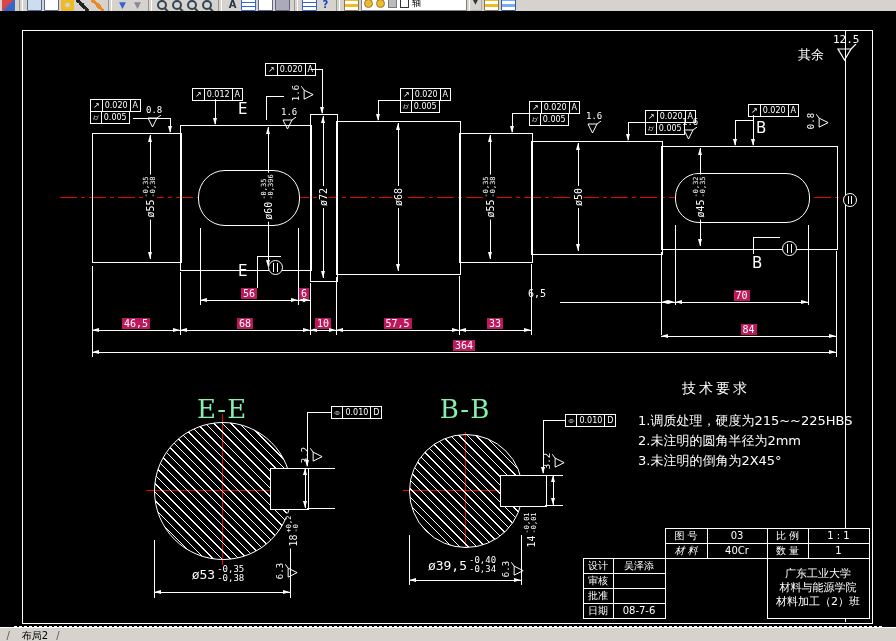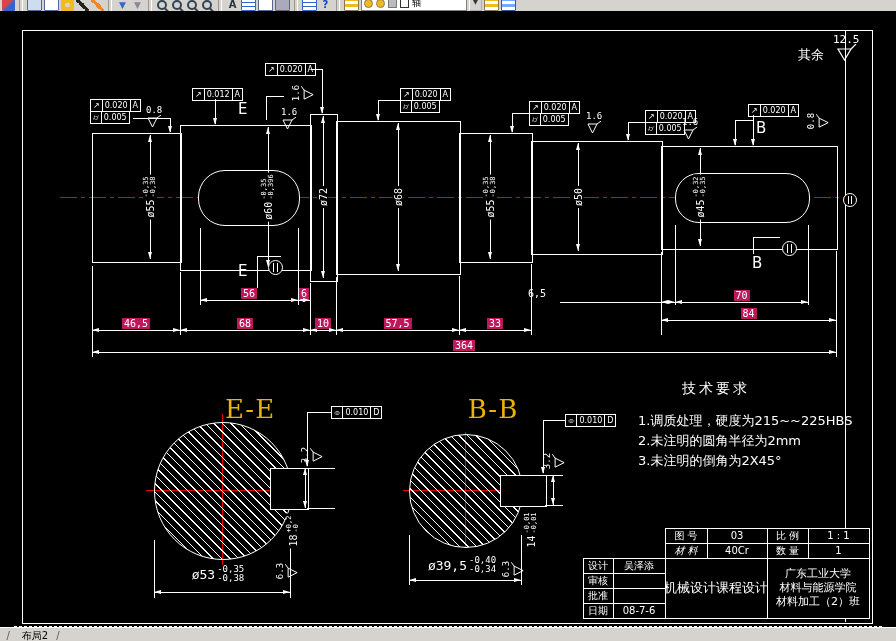--- a/index.html
+++ b/index.html
@@ -80,22 +80,22 @@
   .fcf .row+.row{margin-top:-1px;}
   .fcf .cell{border:1px solid #fff;background:#000;color:#fff;padding:0 2px;height:11px;
      display:flex;align-items:center;font:8px "DejaVu Sans",sans-serif;white-space:nowrap;}
   .fcf .cell+.cell{margin-left:-1px;}
   
   .rough{position:absolute;display:flex;flex-direction:column;align-items:center;
      color:#fff;font:9px "DejaVu Sans Mono",monospace;line-height:9px;}
   .rough.rot{transform:rotate(-90deg);}
   .rough.big{font-size:11px;}
   .seclbl{position:absolute;color:#fff;font:15px "DejaVu Sans",sans-serif;}
-  .sectitle{position:absolute;transform:translate(-50%,-50%);color:#eab308;
-     font:26px "DejaVu Serif",serif;letter-spacing:1px;white-space:nowrap;margin-left:28px;}
+  .sectitle{position:absolute;transform:translate(-50%,-50%);color:#86efac;
+     font:26px "DejaVu Serif",serif;letter-spacing:1px;white-space:nowrap;}
   .csym{position:absolute;border:1px solid #fff;border-radius:50%;background:#000;}
   .csym::before,.csym::after{content:"";position:absolute;top:2px;bottom:2px;width:1px;background:#fff;}
   .csym::before{left:4px;} .csym::after{right:4px;}
   .hatchc{position:absolute;border:1px solid #fff;border-radius:50%;
      background:repeating-linear-gradient(45deg,transparent 0 5px,#fff 5px 6px);}
   
   .tr-title{position:absolute;color:#fff;font:14px "DejaVu Sans",sans-serif;letter-spacing:3px;}
   .tr-item{position:absolute;color:#fff;font:13px "DejaVu Sans",sans-serif;white-space:nowrap;}
   .tblock{position:absolute;display:grid;grid-template-columns:30px 52px 42px 60px 41px 61px;
      grid-template-rows:repeat(6,15px);background:#000;}
@@ -400,21 +400,21 @@
         </div>
     <div class="dim" style="left:459px;top:330px;width:72px;">
           <span class="lbl">33</span>
         </div>
     <div class="hl" style="left:560px;top:302px;width:101px;"></div>
     <span style="position:absolute;left:528px;top:288px;color:#fff;font:10px 'DejaVu Sans Mono',monospace;">6,5</span>
     <div class="dim" style="left:661px;top:302px;width:14px;"></div>
     <div class="dim" style="left:675px;top:302px;width:133px;">
           <span class="lbl">70</span>
         </div>
-    <div class="dim" style="left:661px;top:320px;width:175px;">
+    <div class="dim" style="left:661px;top:336px;width:175px;">
           <span class="lbl">84</span>
         </div>
     <div class="dim" style="left:92px;top:352px;width:744px;">
           <span class="lbl">364</span>
         </div>
 
     <div class="sectitle" style="left:222px;top:409px;">E-E</div>
     <div class="redhs" style="left:146px;top:490px;width:154px;"></div>
     <div class="redvs" style="left:222px;top:414px;height:152px;"></div>
     <div class="hatchc" style="left:154px;top:422px;width:136px;height:136px;"></div>
@@ -523,21 +523,20 @@
       <div class="c" style="grid-column:5;grid-row:2;">数 量</div>
       <div class="c" style="grid-column:6;grid-row:2;">1</div>
       <div class="c" style="grid-column:1;grid-row:3;">设计</div>
       <div class="c" style="grid-column:2;grid-row:3;">吴泽添</div>
       <div class="c" style="grid-column:1;grid-row:4;">审核</div>
       <div class="c" style="grid-column:2;grid-row:4;"></div>
       <div class="c" style="grid-column:1;grid-row:5;">批准</div>
       <div class="c" style="grid-column:2;grid-row:5;"></div>
       <div class="c" style="grid-column:1;grid-row:6;">日期</div>
       <div class="c" style="grid-column:2;grid-row:6;">08-7-6</div>
-      <div class="c course">机械设计课程设计</div>
       <div class="c org">
         <span>广东工业大学</span>
         <span>材料与能源学院</span>
         <span>材料加工（2）班</span>
       </div>
     </div>
 
   </div>
   </div>
 

